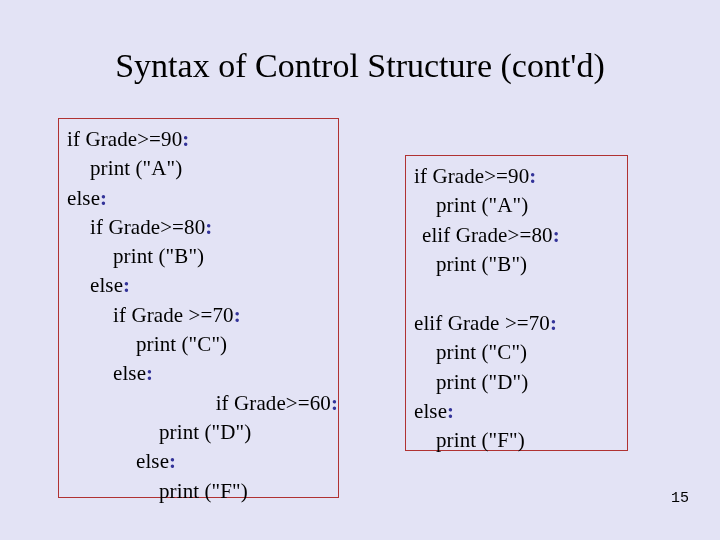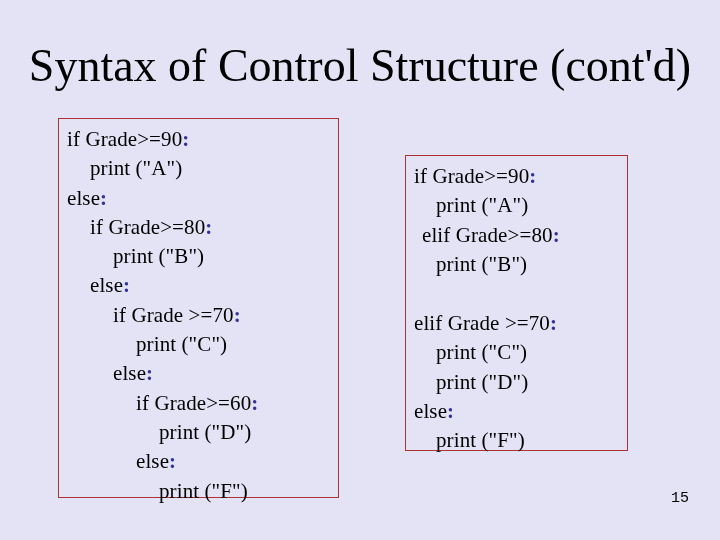--- a/index.html
+++ b/index.html
@@ -15,21 +15,21 @@
     position: relative;
   }
 
   
   #slide-title {
     position: absolute;
     left: 0;
     top: 44px;
     width: 720px;
     text-align: center;
-    font-size: 46px;
+    font-size: 34px;
     line-height: 44px;
     color: #000000;
     font-family: "Liberation Serif", "DejaVu Serif", serif;
     white-space: nowrap;
   }
 
   
   .code-box {
     position: absolute;
     box-sizing: border-box;
@@ -92,21 +92,21 @@
   <div class="code-lines">
       <div class="code-line" style="padding-left: 0px;"><span>if Grade&gt;=90</span><span class="kw-colon">:</span></div>
       <div class="code-line" style="padding-left: 23px;"><span>print ("A")</span></div>
       <div class="code-line" style="padding-left: 0px;"><span>else</span><span class="kw-colon">:</span></div>
       <div class="code-line" style="padding-left: 23px;"><span>if Grade&gt;=80</span><span class="kw-colon">:</span></div>
       <div class="code-line" style="padding-left: 46px;"><span>print ("B")</span></div>
       <div class="code-line" style="padding-left: 23px;"><span>else</span><span class="kw-colon">:</span></div>
       <div class="code-line" style="padding-left: 46px;"><span>if Grade &gt;=70</span><span class="kw-colon">:</span></div>
       <div class="code-line" style="padding-left: 69px;"><span>print ("C")</span></div>
       <div class="code-line" style="padding-left: 46px;"><span>else</span><span class="kw-colon">:</span></div>
-      <div class="code-line" style="padding-left: 69px;"><span>if Grade&gt;=60</span><span class="kw-colon">:</span></div>
+      <div class="code-line" style="padding-left: 69px; text-align: right;"><span>if Grade&gt;=60</span><span class="kw-colon">:</span></div>
       <div class="code-line" style="padding-left: 92px;"><span>print ("D")</span></div>
       <div class="code-line" style="padding-left: 69px;"><span>else</span><span class="kw-colon">:</span></div>
       <div class="code-line" style="padding-left: 92px;"><span>print ("F")</span></div>
     </div>
 </div>
 
 <div class="code-box" id="code-box-elif">
   <div class="code-lines">
       <div class="code-line" style="padding-left: 0px;"><span>if Grade&gt;=90</span><span class="kw-colon">:</span></div>
       <div class="code-line" style="padding-left: 22px;"><span>print ("A")</span></div>

